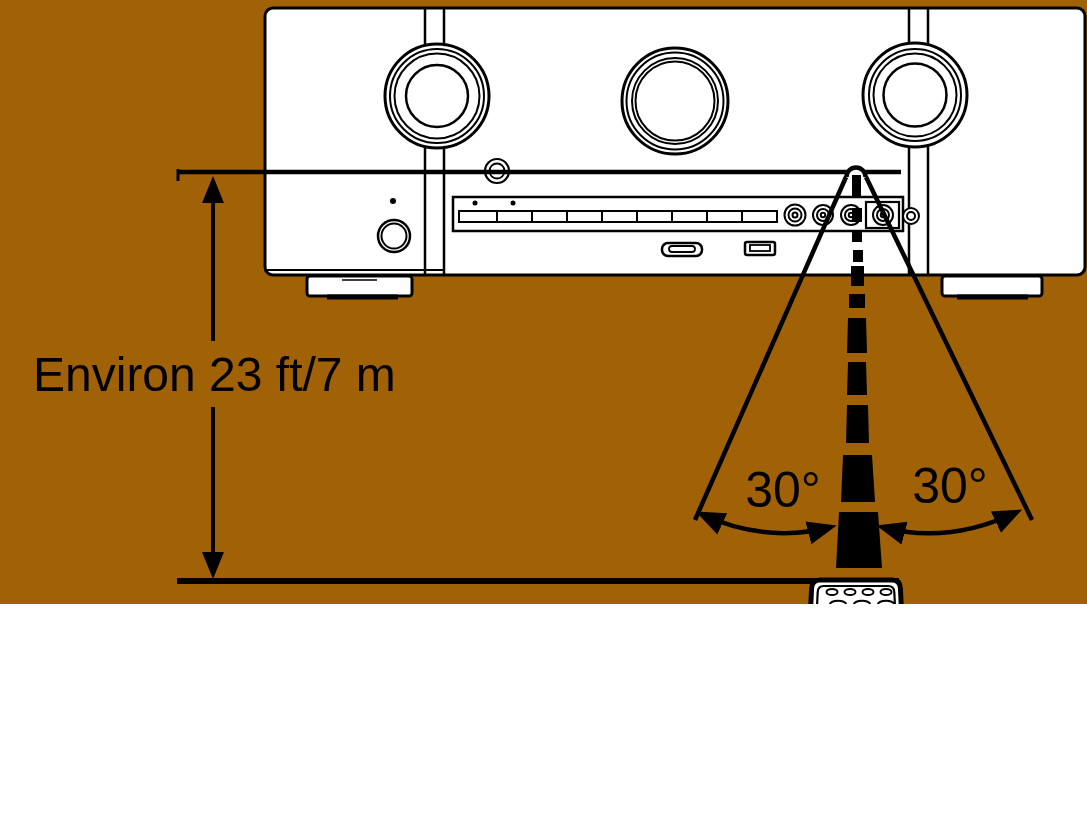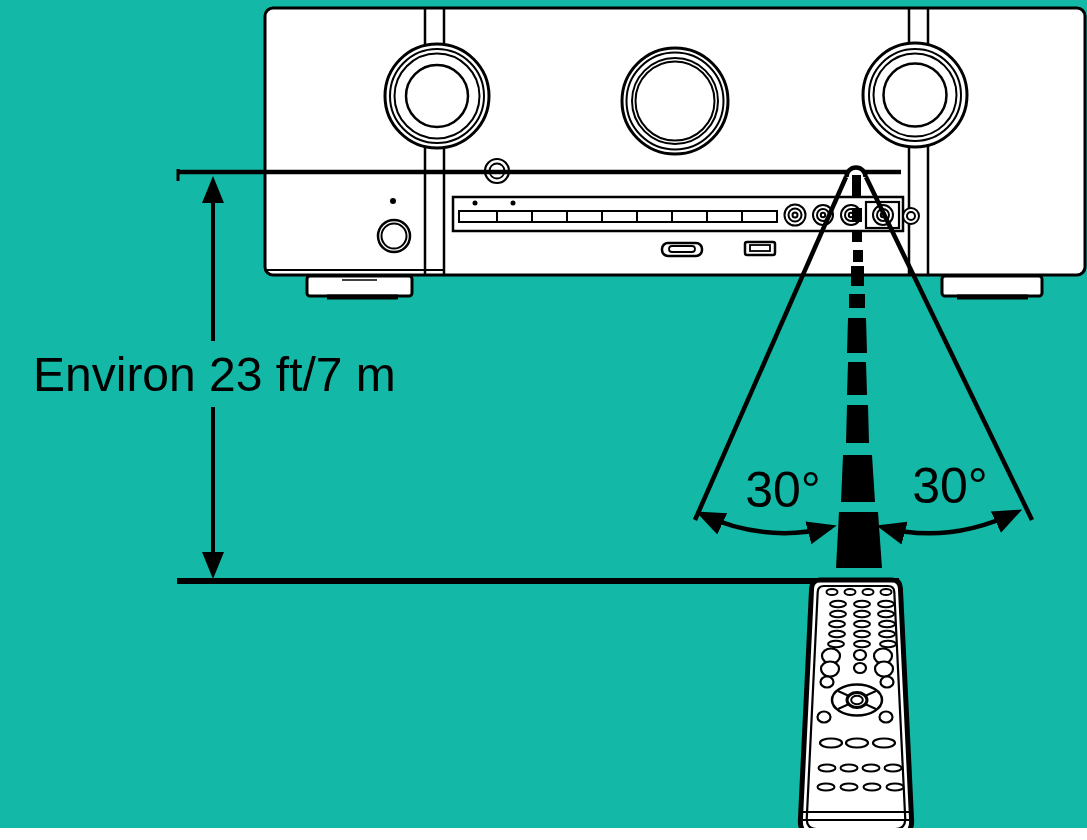--- a/index.html
+++ b/index.html
@@ -1,16 +1,16 @@
 <!DOCTYPE html>
 <html><head>
 <meta charset="utf-8">
 <style>
   html,body{margin:0;padding:0;background:#ffffff;}
-  .stage{position:relative;width:1087px;height:828px;background:#14b8a6;overflow:hidden;
+  .stage{position:relative;width:1087px;height:604px;background:#a16207;overflow:hidden;
          font-family:"Liberation Sans", sans-serif;}
   svg text{font-family:"Liberation Sans", sans-serif;fill:#000;}
   .dist-label{font-size:48px;}
   .angle-label{font-size:50px;}
 </style>
 </head>
 <body>
 
 <div class="stage">
 <svg width="1087" height="840" viewBox="0 0 1087 840">

